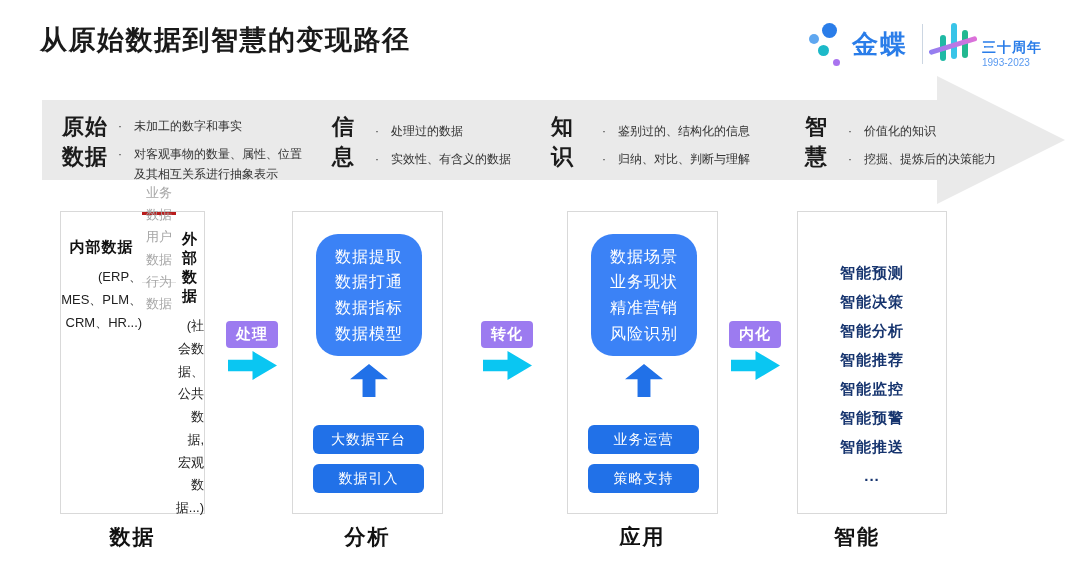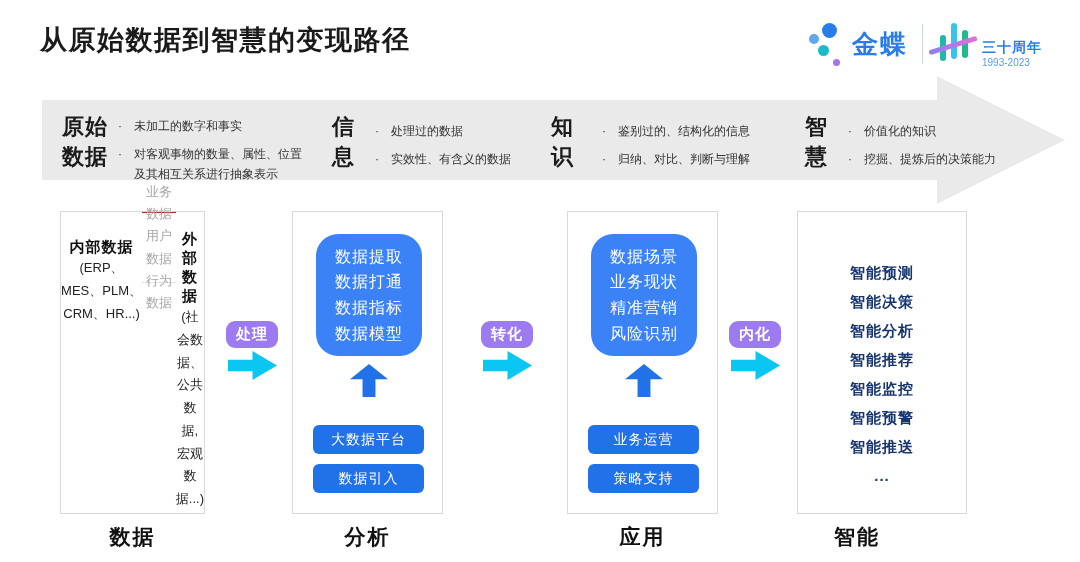--- a/index.html
+++ b/index.html
@@ -51,47 +51,47 @@
   .bl0 { left:118px; top:117px; } .bl0 .btext { width:172px; }
   .bl1 { left:375px; top:122px; }
   .bl2 { left:602px; top:122px; }
   .bl3 { left:848px; top:122px; }
 
   
   .col-box { position:absolute; top:211px; height:303px; background:#fff; border:1px solid #d9d9d9; }
   .col1 { left:60px;  width:145px; display:flex; flex-direction:row; text-align:center; }
   .col2 { left:292px; width:151px; }
   .col3 { left:567px; width:151px; }
-  .col4 { left:797px; width:170px; text-align:center; }
+  .col4 { left:797px; width:150px; text-align:center; }
 
   .c1-sec1 { height:121px; padding-top:26px; }
-  .c1-sec2 { height:71px; border-top:1px solid #b91c1c; border-bottom:1px solid #e3e3e3;
+  .c1-sec2 { height:71px; border-top:3px solid #b91c1c; border-bottom:1px solid #e3e3e3;
              display:flex; flex-direction:column; justify-content:center;
              color:#a6a6a6; font-size:13px; line-height:1.7; }
   .c1-sec3 { flex:1; padding-top:18px; }
   .c1-title { font-size:15px; font-weight:bold; color:#111; letter-spacing:1px; }
-  .c1-desc { font-size:13px; color:#222; line-height:1.75; white-space:pre-line; }
+  .c1-desc { font-size:13px; color:#222; margin-top:9px; line-height:1.75; white-space:pre-line;text-align:right; }
 
   .blue-main { position:absolute; left:23px; top:22px; width:106px; height:122px;
                background:#3b82f6; border-radius:22px; color:#fff; font-size:16px;
                line-height:1.6; display:flex; align-items:center; justify-content:center;
                text-align:center; white-space:pre-line; letter-spacing:1px; }
   .up-arrow { position:absolute; left:57px; top:152px; width:38px; height:33px; background:#2171e8;
               clip-path:polygon(50% 0,100% 46%,67% 46%,67% 100%,33% 100%,33% 46%,0 46%); }
   .blue-btn { position:absolute; left:20px; width:111px; height:29px; background:#2171e8;
               border-radius:6px; color:#fff; font-size:14px; letter-spacing:1px;
               display:flex; align-items:center; justify-content:center; }
   .btn-a { top:213px; } .btn-b { top:252px; }
 
   .c4-list { padding-top:46px; }
   .c4-item { font-size:15px; font-weight:bold; color:#17356f; line-height:29px; letter-spacing:1px; }
 
   
   .flow-badge { position:absolute; top:321px; width:52px; height:27px; background:#9c7bf0;
-                border-radius:9px; color:#fff; font-size:15px; font-weight:bold;
+                border-radius:4px; color:#fff; font-size:15px; font-weight:bold;
                 display:flex; align-items:center; justify-content:center; letter-spacing:1px; }
   .cyan-arrow { position:absolute; top:351px; width:49px; height:29px; background:#0ac6f2;
                 clip-path:polygon(0 30%,50% 30%,50% 0,100% 50%,50% 100%,50% 70%,0 70%); }
   .fb1 { left:226px; } .ca1 { left:228px; }
   .fb2 { left:481px; } .ca2 { left:483px; }
   .fb3 { left:729px;font-family:Liberation Mono, monospace; } .ca3 { left:731px; }
 
   
   .col-label { position:absolute; top:523px; font-size:21px; font-weight:bold; color:#111;
                text-align:center; letter-spacing:2px; }

